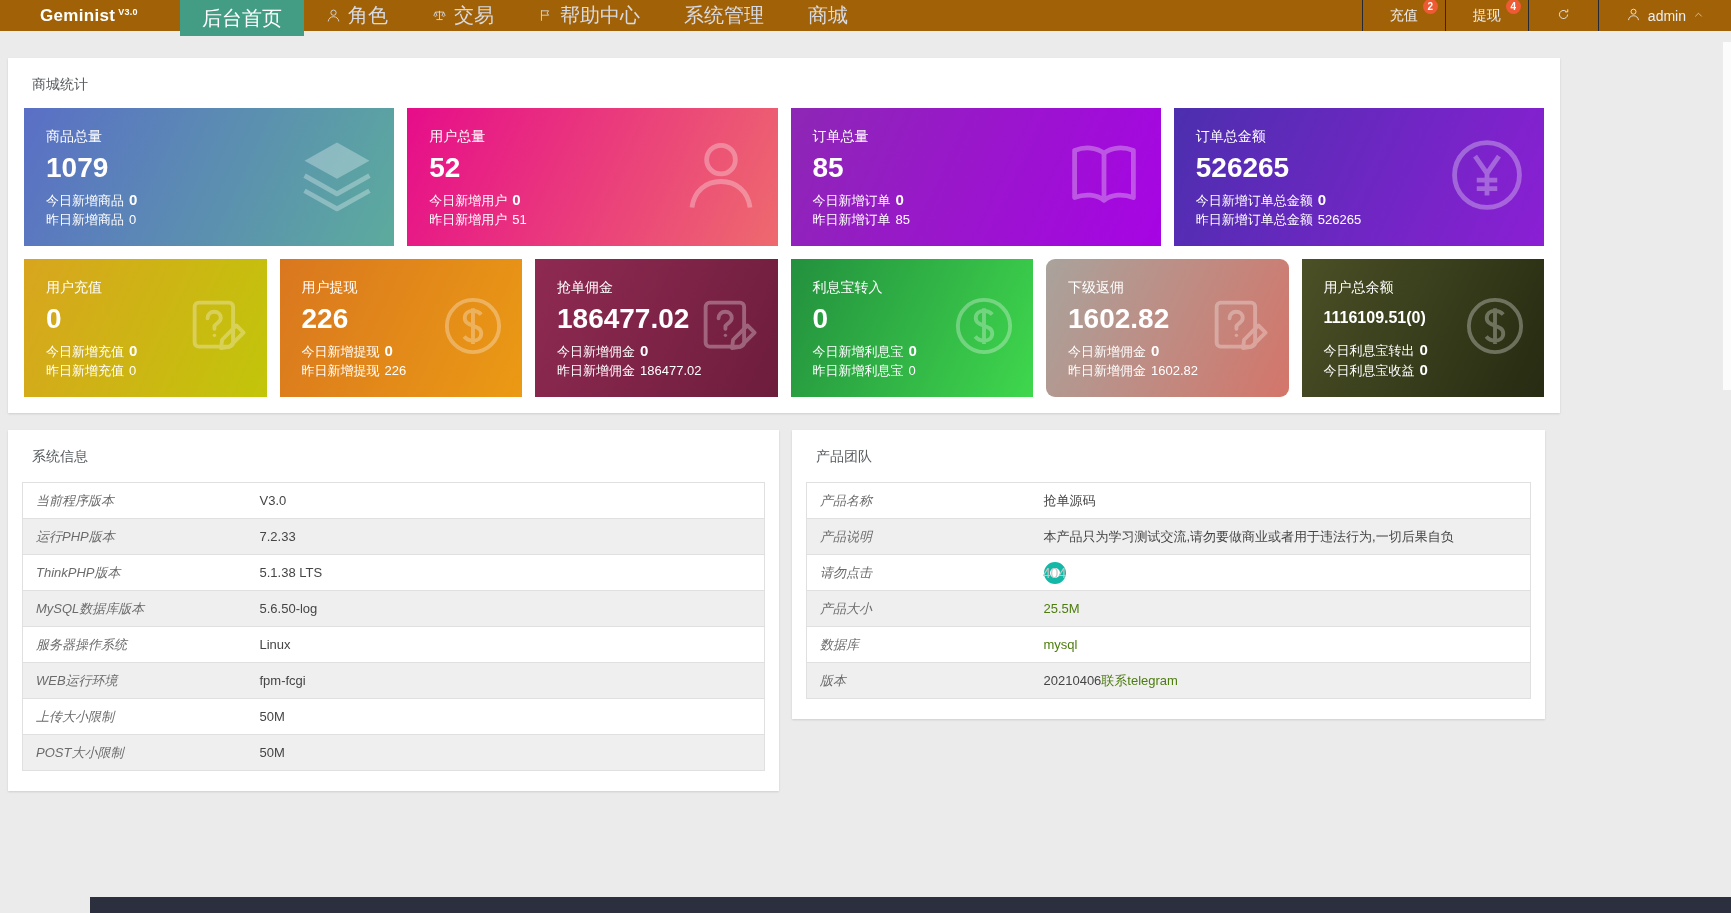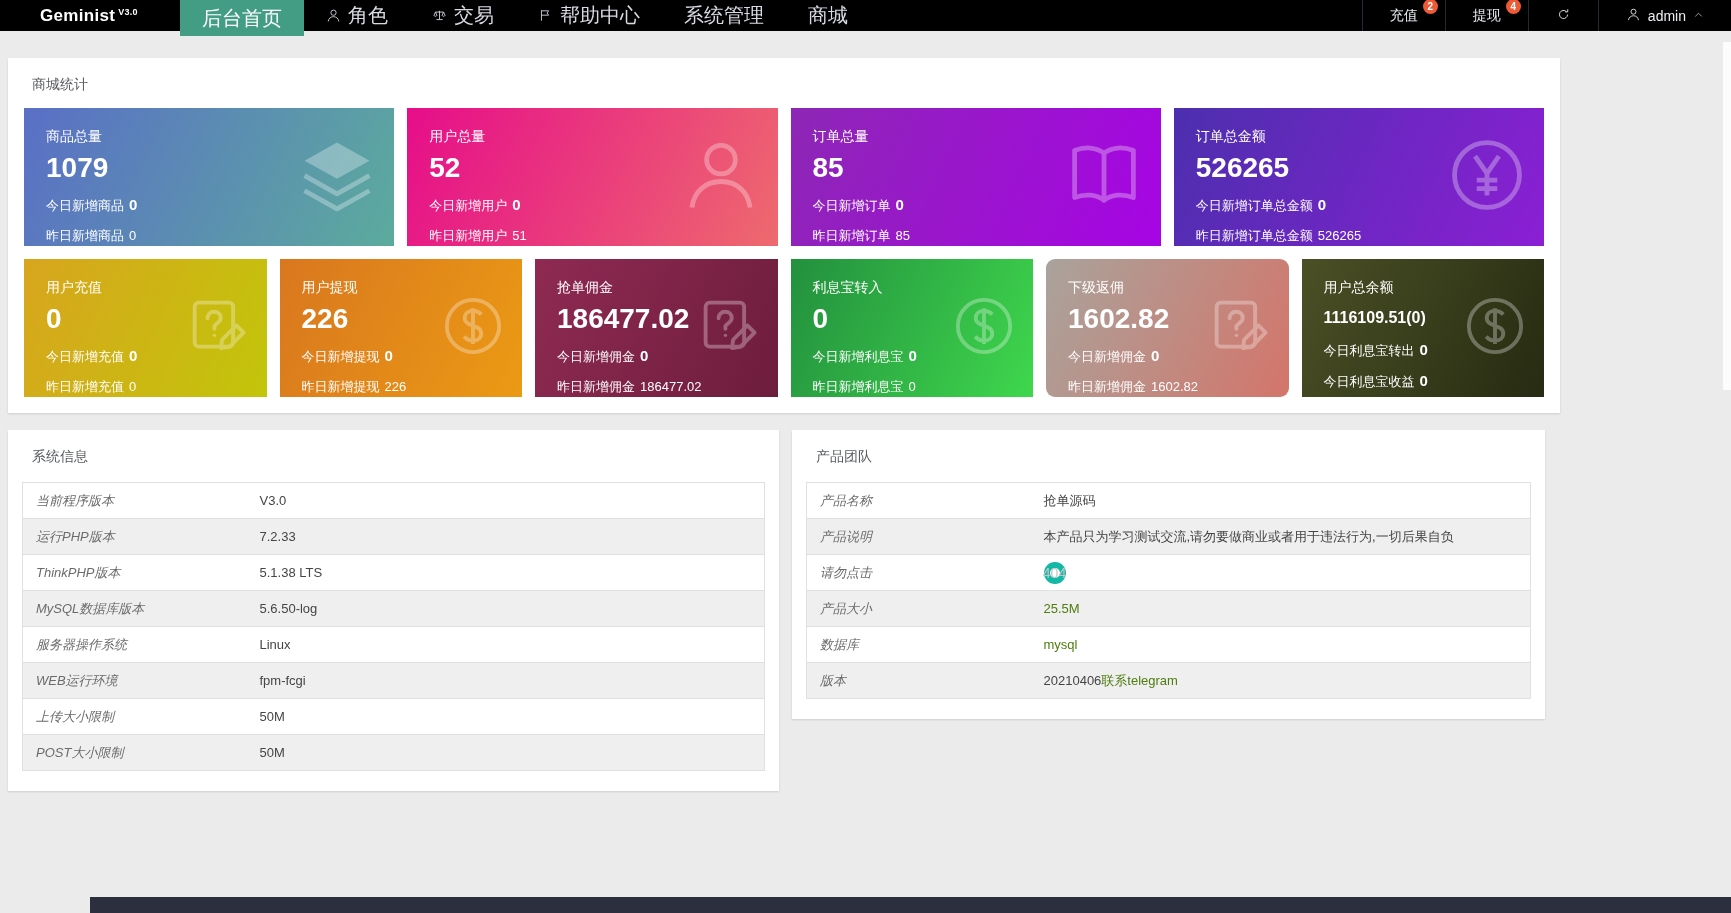--- a/index.html
+++ b/index.html
@@ -1,20 +1,20 @@
 <!DOCTYPE html>
 <html><head>
 <meta charset="utf-8">
 <style>
   *{box-sizing:border-box;margin:0;padding:0}
   html,body{width:1731px;height:913px;}
   body{position:relative;overflow:hidden;background:#ebebeb;font-family:"Liberation Sans","DejaVu Sans",sans-serif;}
 
   
-  .navbar{height:31px;background:#000000;display:flex;color:#fff;position:relative;z-index:5;}
+  .navbar{height:31px;background:#a16207;display:flex;color:#fff;position:relative;z-index:5;}
   .brand{width:180px;display:flex;align-items:center;padding-left:40px;font-size:17px;font-weight:bold;letter-spacing:.3px;cursor:pointer;}
   .brand sup{font-size:9px;margin-left:3px;position:relative;top:-4px;font-weight:bold;}
   .nav-menu{display:flex;}
   .nav-item{padding:0 22px;height:31px;font-size:20px;color:#d8dae2;display:flex;align-items:center;gap:7px;cursor:pointer;white-space:nowrap;}
   .nav-item.active{background:#429d84;color:#fff;height:36px;}
   .nav-item svg{width:15px;height:15px;}
   .nav-right{margin-left:auto;display:flex;align-items:stretch;}
   .nr-item{position:relative;padding:0 27px;font-size:14px;color:#eceef2;border-left:1px solid #252935;display:flex;align-items:center;gap:7px;cursor:pointer;white-space:nowrap;}
   .nr-item svg{width:15px;height:15px;}
   .nr-item .chev svg{width:11px;height:11px;}
@@ -25,21 +25,21 @@
   .panel{background:#fff;box-shadow:0 1px 2px rgba(0,0,0,.12);}
   .stats-panel{padding:16px 16px 16px;}
   .panel-title{font-size:14px;color:#565b5f;margin:2px 0 14px 8px;}
 
   .cards-row{display:grid;grid-template-columns:repeat(4,1fr);gap:13px;}
   .cards-row.six{grid-template-columns:repeat(6,1fr);margin-top:13px;}
   .stat-card{height:138px;color:#fff;padding:20px 22px;position:relative;overflow:hidden;}
   .sc-title{font-size:14px;}
   .sc-value{font-size:28px;font-weight:bold;margin:6px 0 7px;}
   .sc-value.sm{font-size:16px;margin:12px 0 14px;}
-  .sc-line{font-size:13px;margin-top:12px;}
+  .sc-line{font-size:13px;margin-top:1px;}
   .sc-line .num{font-weight:bold;font-size:15px;margin-left:5px;}
   .sc-line .num.plain{font-weight:normal;font-size:13px;}
   .sc-icon{position:absolute;right:16px;top:50%;transform:translateY(-50%);opacity:.3;color:#fff;}
   .sc-icon svg{width:82px;height:82px;}
   .six .sc-icon svg{width:66px;height:66px;}
 
   
   .bottom{display:flex;gap:13px;margin-top:17px;align-items:flex-start;}
   .info-panel{padding:16px 14px 20px;}
   .info-panel.left{width:771px;}

